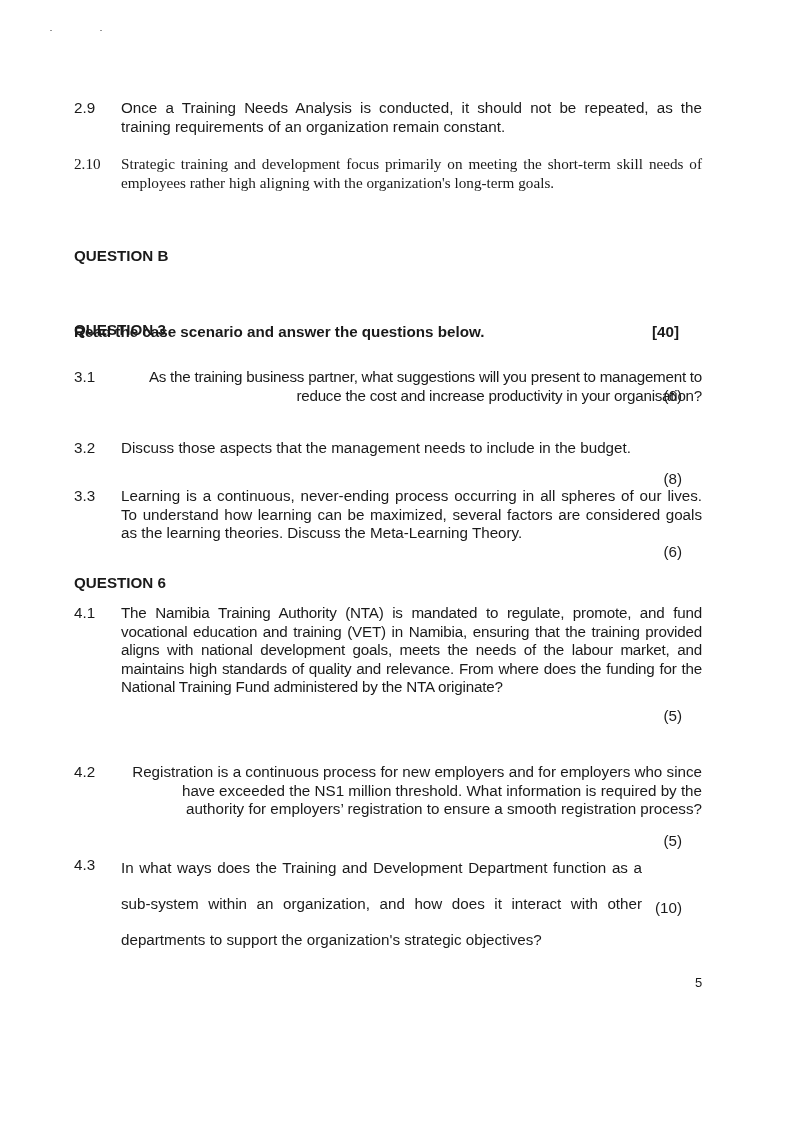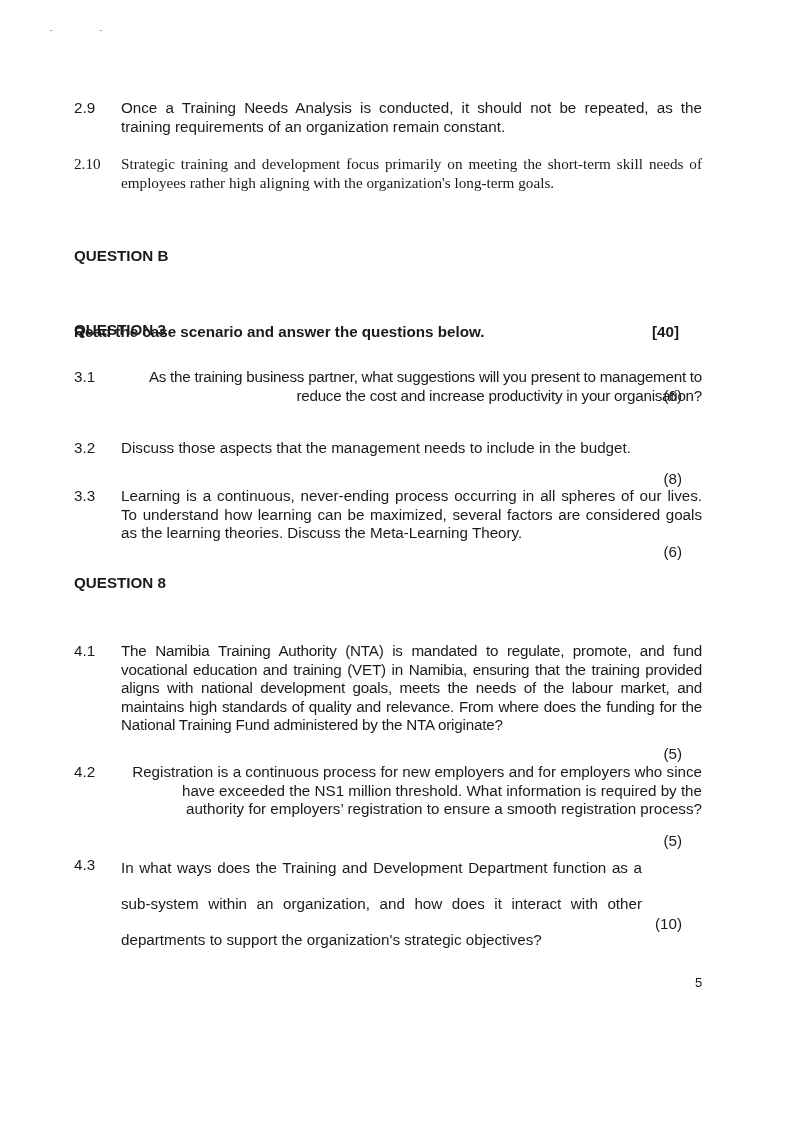--- a/index.html
+++ b/index.html
@@ -49,33 +49,33 @@
   <div class="text" style="text-align:left;">Discuss those aspects that the management needs to include in the budget.</div>
   <div class="abs" style="right:20px;top:31px;">(8)</div>
 </div>
 
 <div class="q" style="top:487px;">
   <span class="num">3.3</span>
   <div class="text">Learning is a continuous, never-ending process occurring in all spheres of our lives. To understand how learning can be maximized, several factors are considered goals as the learning theories. Discuss the Meta-Learning Theory.</div>
   <div class="abs" style="right:20px;top:56px;">(6)</div>
 </div>
 
-<div class="abs bold" style="left:74px;top:574px;">QUESTION 8</div>
+<div class="abs bold" style="left:74px;top:574px;">QUESTION 6</div>
 
-<div class="q" style="top:642px;">
+<div class="q" style="top:604px;">
   <span class="num">4.1</span>
   <div class="text" style="letter-spacing:-0.2px;">The Namibia Training Authority (NTA) is mandated to regulate, promote, and fund vocational education and training (VET) in Namibia, ensuring that the training provided aligns with national development goals, meets the needs of the labour market, and maintains high standards of quality and relevance. From where does the funding for the National Training Fund administered by the NTA originate?</div>
   <div class="abs" style="right:20px;top:103px;">(5)</div>
 </div>
 
 <div class="q" style="top:763px;">
   <span class="num">4.2</span>
   <div class="text" style="text-align:right;">Registration is a continuous process for new employers and for employers who since have exceeded the NS1 million threshold. What information is required by the authority for employers’ registration to ensure a smooth registration process?</div>
   <div class="abs" style="right:20px;top:69px;">(5)</div>
 </div>
 
 <div class="q wide" style="top:850px;">
   <span class="num" style="top:6px;">4.3</span>
   <div class="text" style="text-align:justify;padding-right:60px;">In what ways does the Training and Development Department function as a sub-system within an organization, and how does it interact with other departments to support the organization's strategic objectives?</div>
-  <div class="abs" style="right:20px;top:65px;margin-left:8px;">(10)</div>
+  <div class="abs" style="right:20px;top:49px;margin-left:8px;">(10)</div>
 </div>
 
 <div class="abs" style="left:695px;top:975px;font-size:13px;">5</div>
 
 </body></html>

